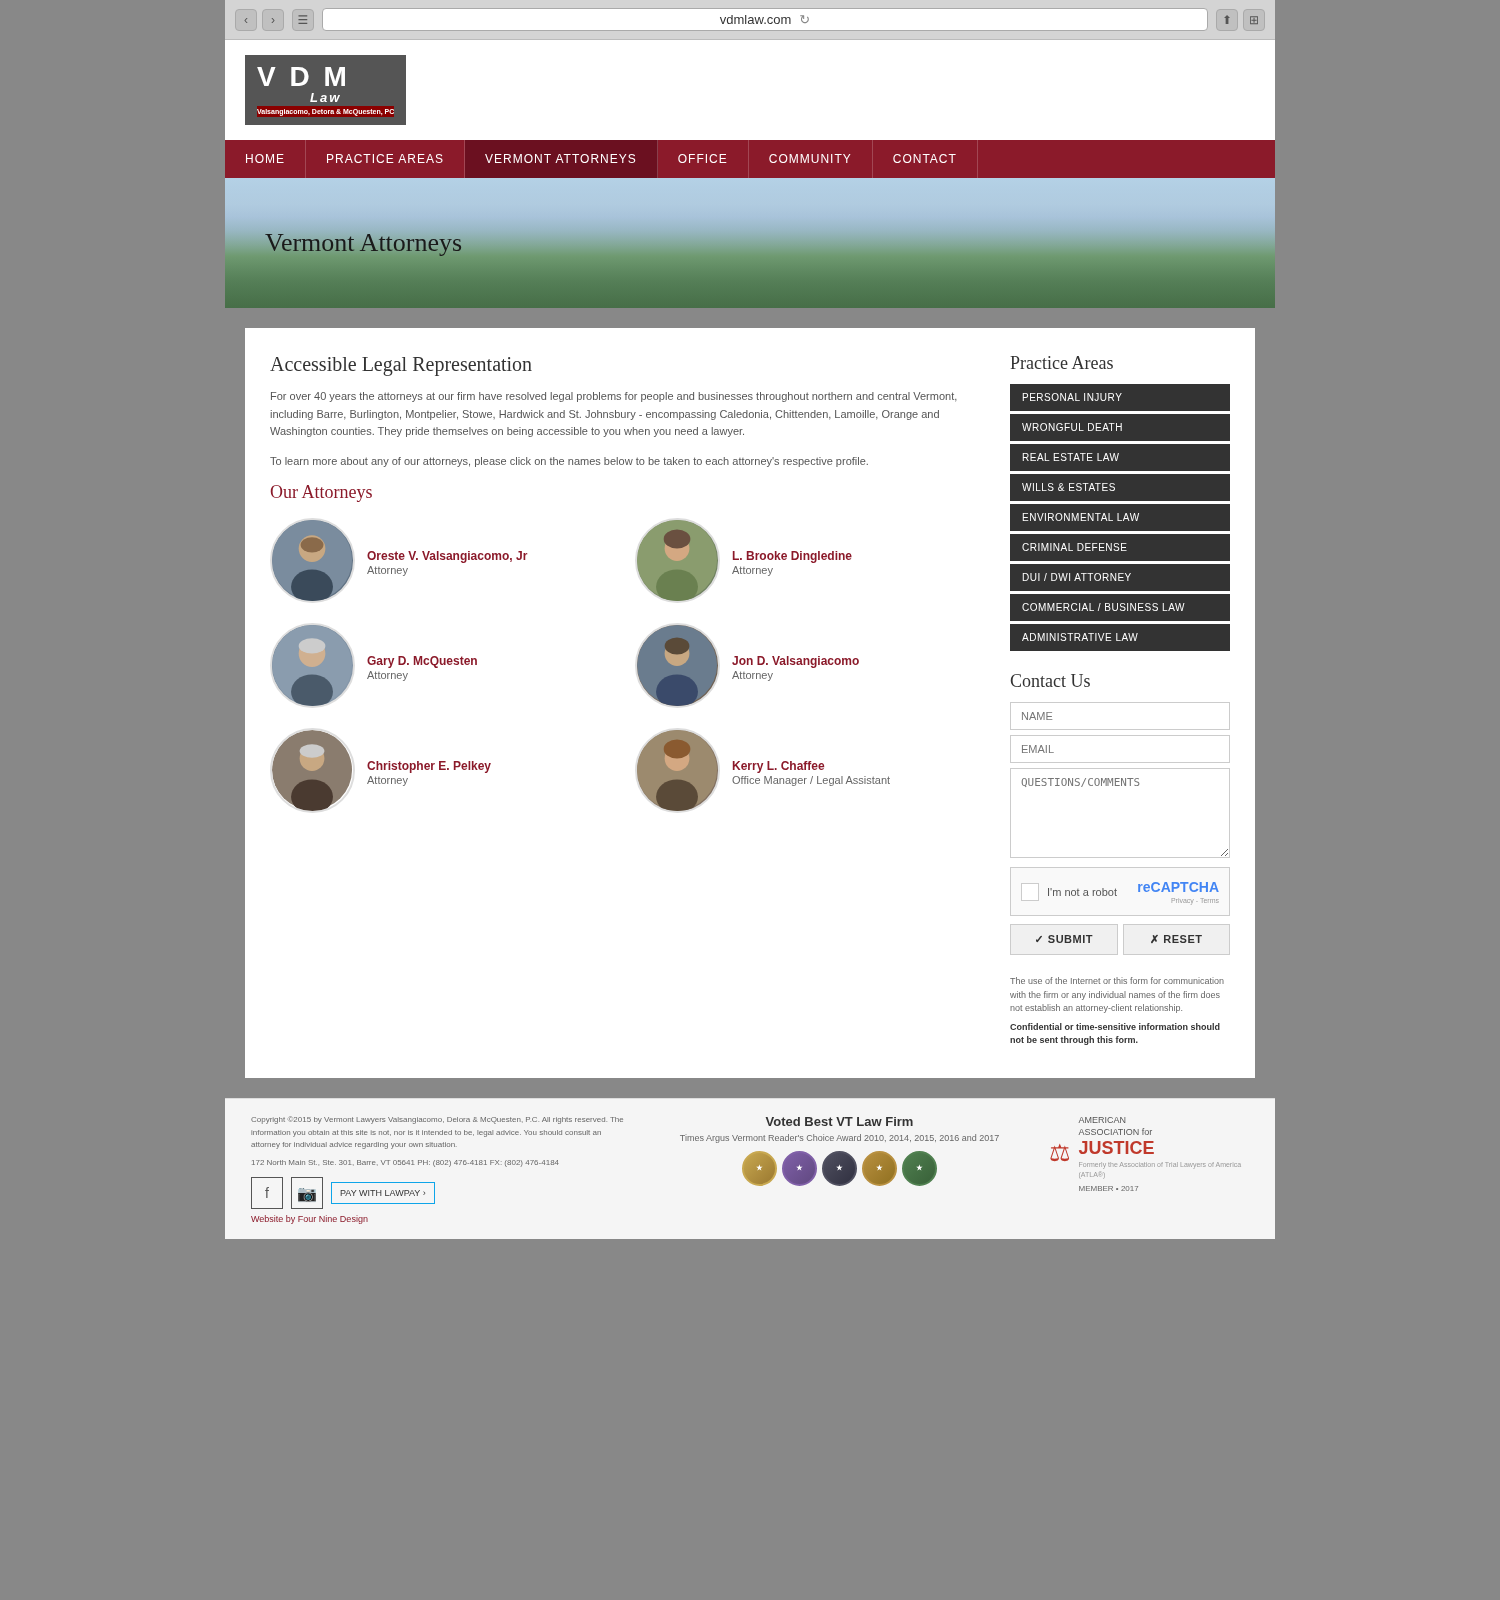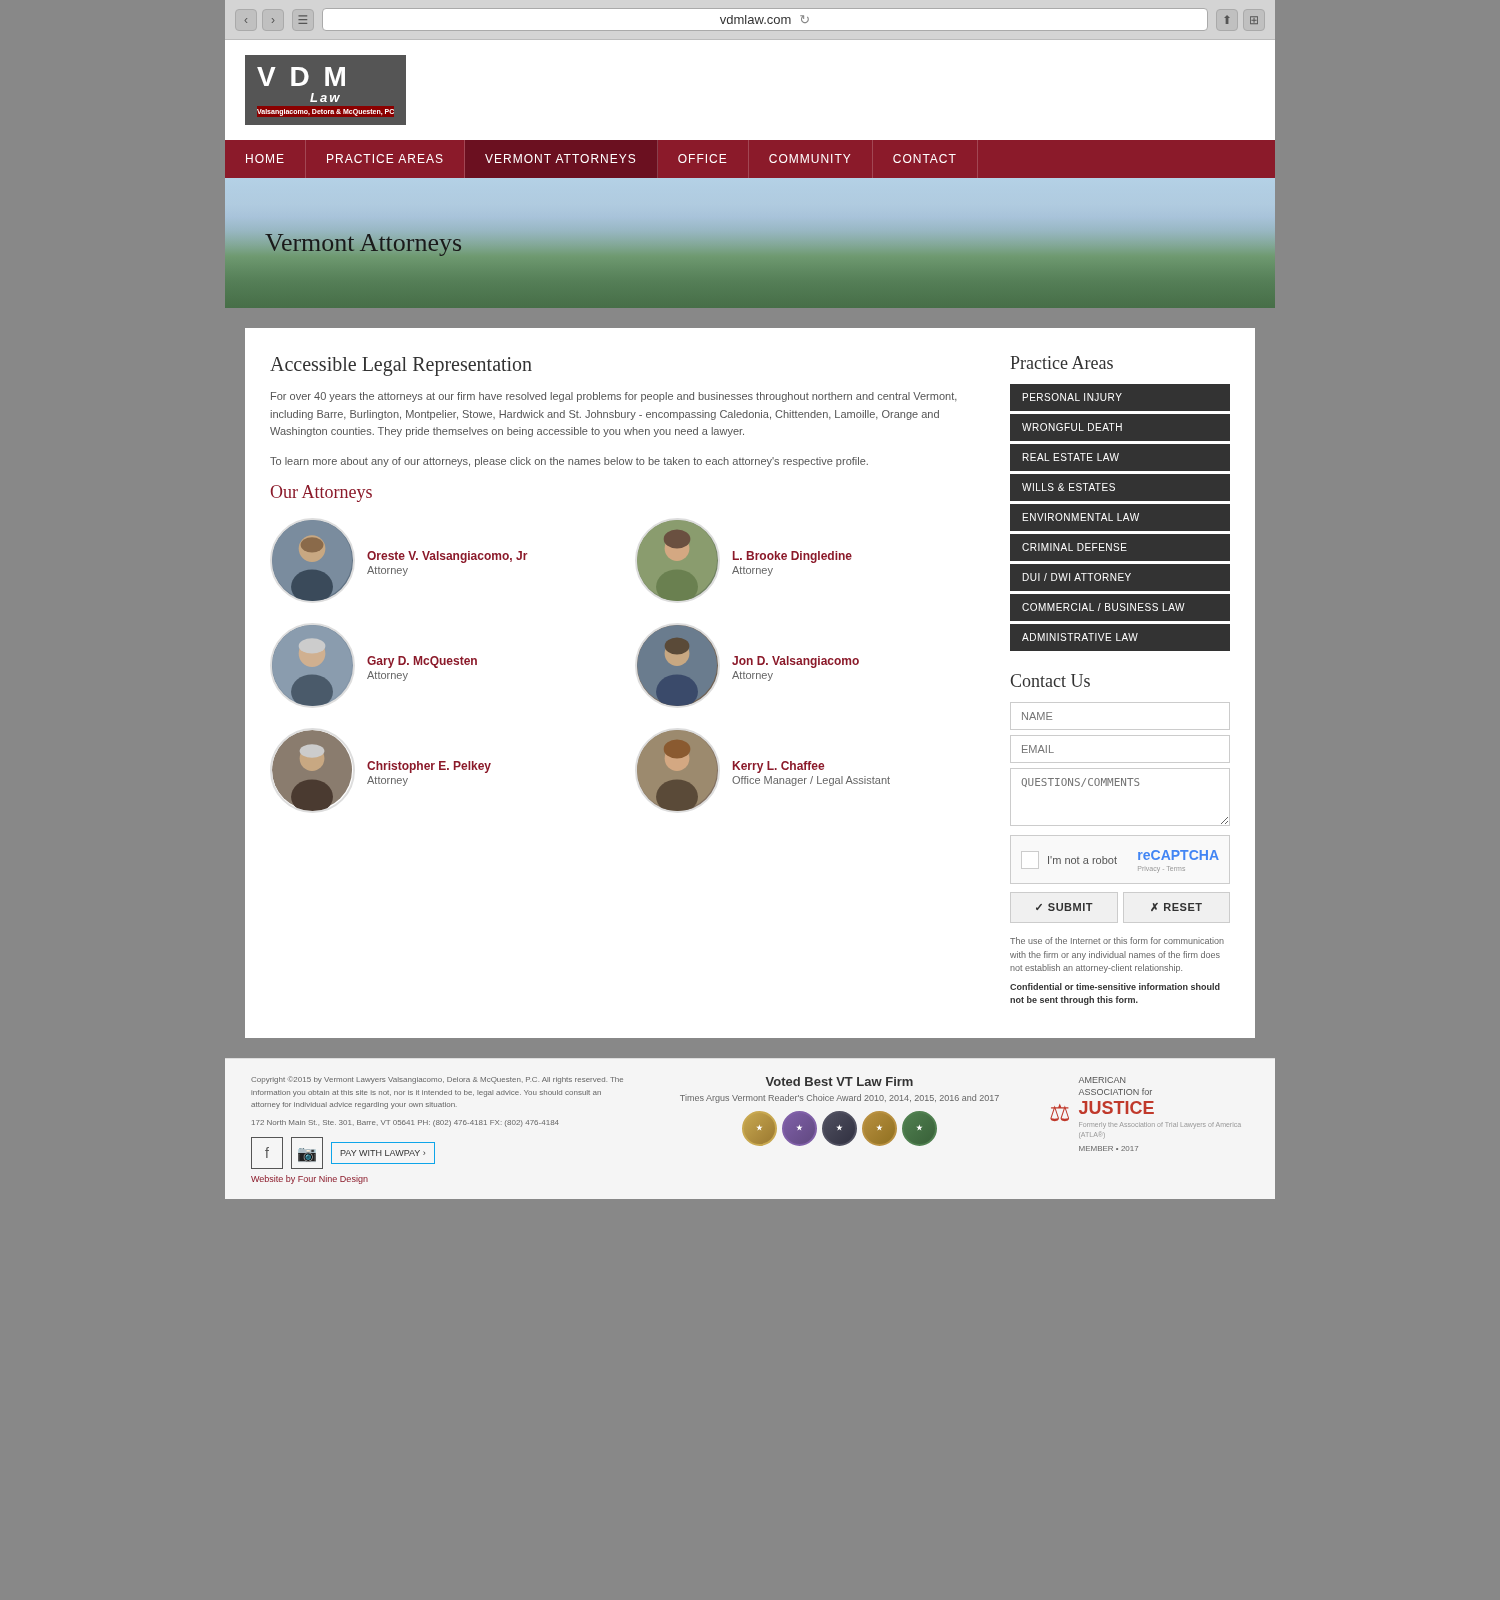--- a/index.html
+++ b/index.html
@@ -252,44 +252,44 @@
     .contact-form textarea {
       width: 100%;
       border: 1px solid #ccc;
       padding: 7px 10px;
       font-size: 11px;
       color: #999;
       margin-bottom: 5px;
       outline: none;
     }
     .contact-form textarea {
-      height: 58px;
+      height: 90px;
       resize: vertical;
     }
     .captcha-box {
       border: 1px solid #ccc;
       padding: 10px;
       display: flex;
       align-items: center;
       gap: 8px;
       margin-bottom: 8px;
       background: #f9f9f9;
     }
     .captcha-checkbox {
       width: 18px;
       height: 18px;
       border: 1px solid #ccc;
       background: white;
     }
     .captcha-label { font-size: 11px; color: #555; flex: 1; }
-    .captcha-logo { font-size: 7px; color: #999; line-height: 1.3; }
+    .captcha-logo { font-size: 7px; color: #999; text-align: right; line-height: 1.3; }
     .form-buttons {
       display: flex;
       gap: 5px;
-      margin-bottom: 12px;
+      margin-bottom: 20px;
     }
     .btn-submit, .btn-reset {
       flex: 1;
       padding: 8px;
       font-size: 11px;
       border: 1px solid #ccc;
       cursor: pointer;
       background: #f0f0f0;
       color: #333;
       font-weight: bold;

